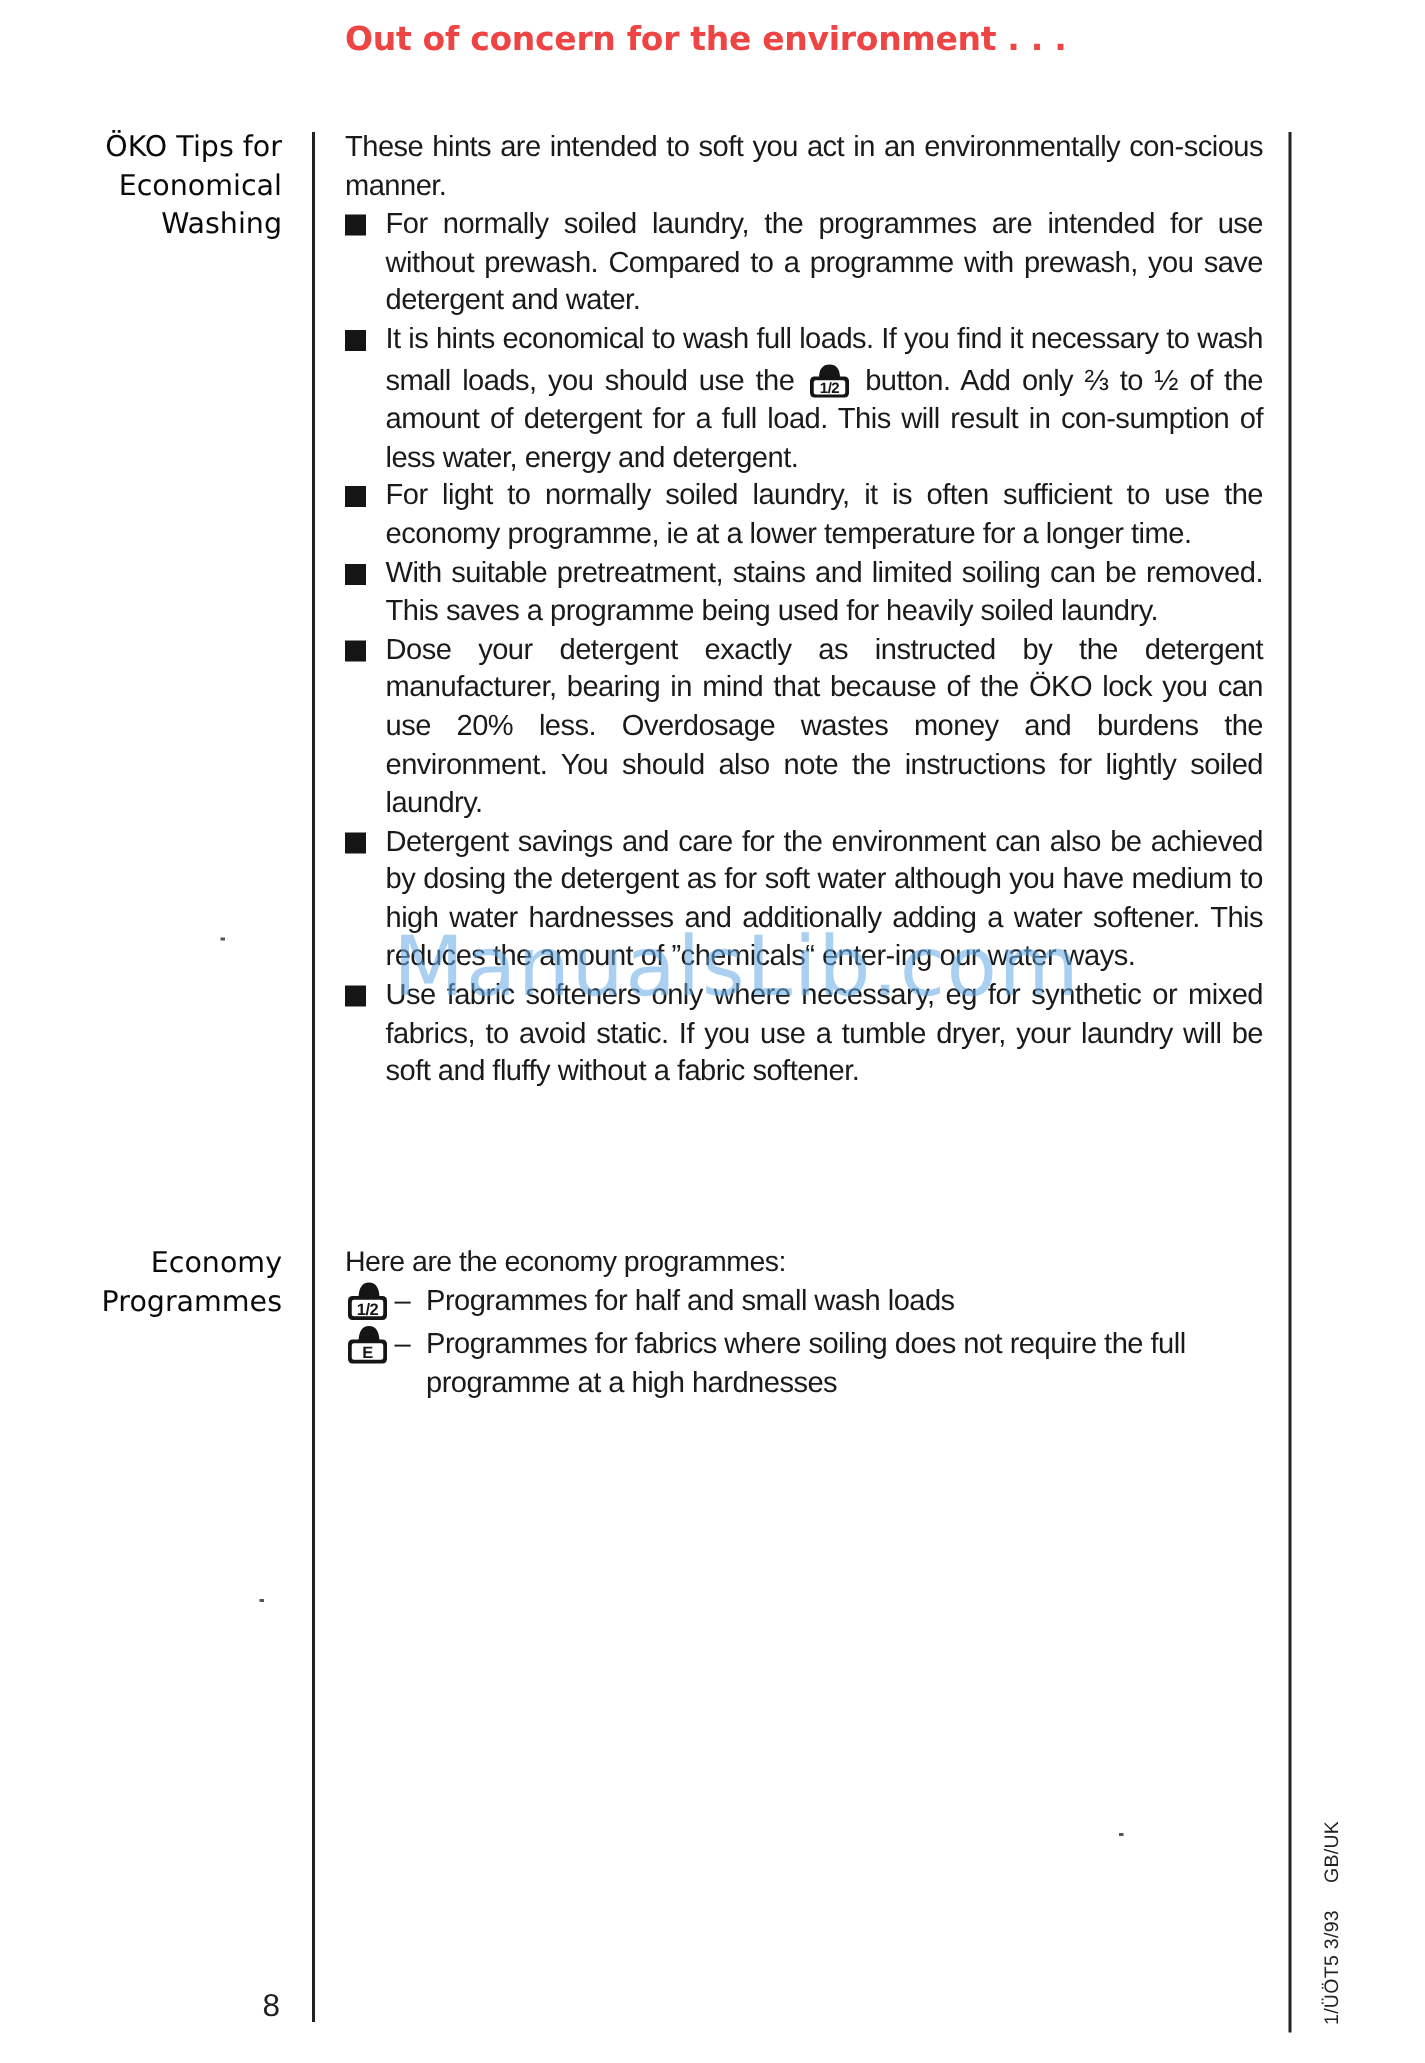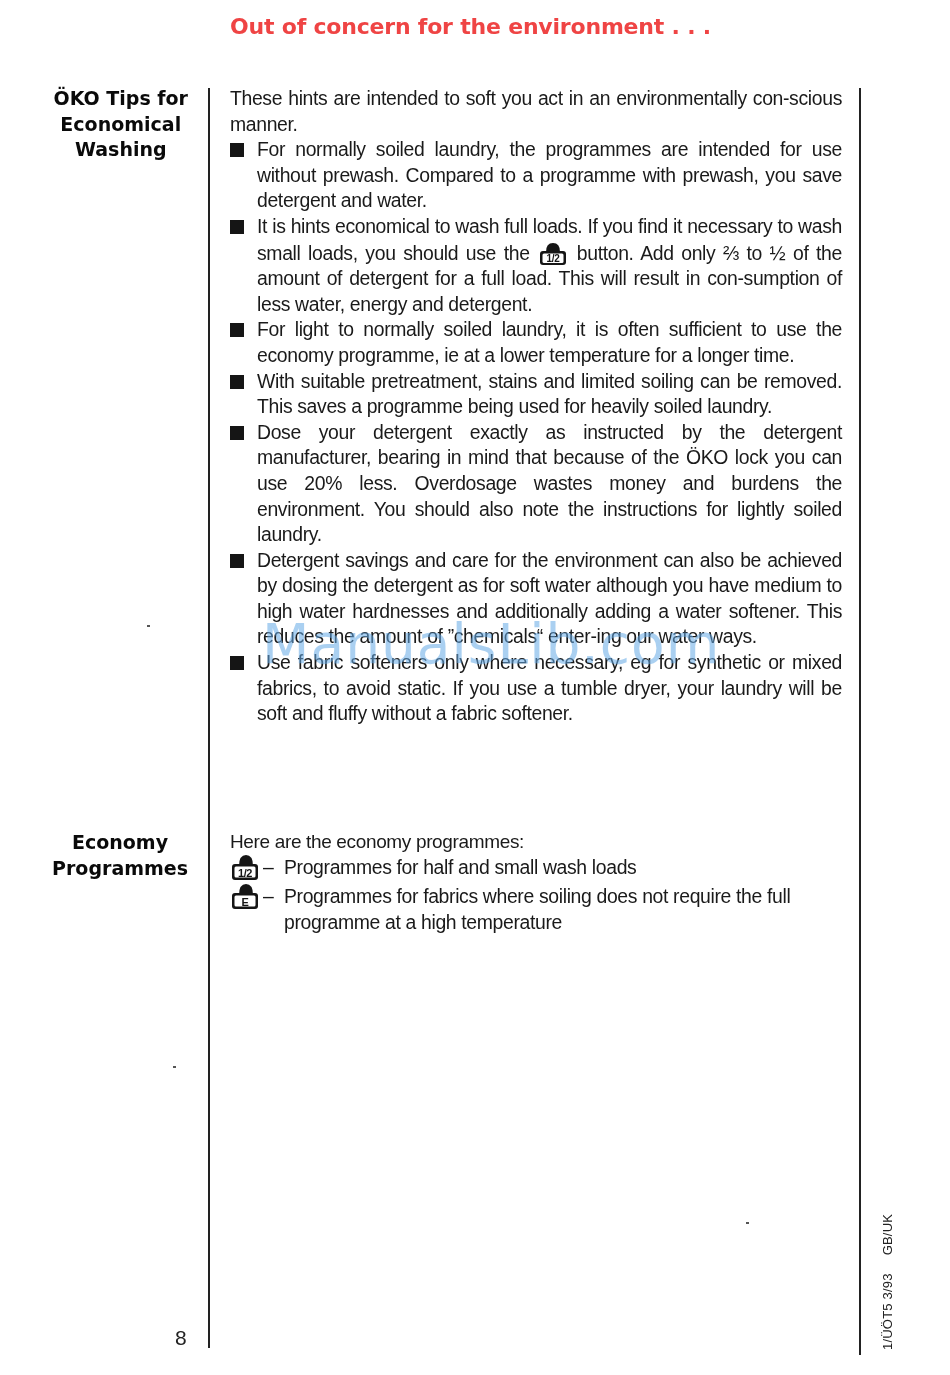--- a/index.html
+++ b/index.html
@@ -3,22 +3,22 @@
 <meta charset="utf-8">
 <style>
   html, body { margin: 0; padding: 0; background: #ffffff; }
   body { width: 950px; height: 1375px; position: relative; overflow: hidden; color: #111; }
   .title {
     position: absolute; left: 230px; top: 14px;
     font-family: "DejaVu Sans", sans-serif; font-weight: bold;
     font-size: 22px; letter-spacing: -0.2px; color: #ef4444; white-space: nowrap;
   }
   .side-heading {
-    position: absolute; right: 762px; text-align: center;
-    font-family: "DejaVu Sans", sans-serif; font-weight: bold;
+    position: absolute; right: 762px; text-align: right;
+    font-family: "DejaVu Sans", sans-serif; font-weight: normal;
     font-size: 19px; line-height: 25.5px; color: #0a0a0a;
   }
   .side-heading span { display: block; white-space: nowrap; }
   .rule { position: absolute; width: 2px; background: #222; }
   .body-col {
     position: absolute; left: 230px; width: 612px;
     font-family: "Liberation Sans", sans-serif; font-size: 19.4px;
     line-height: 25.6px; color: #1a1a1a; letter-spacing: -0.35px;
   }
   .intro { text-align: justify; }
@@ -129,21 +129,21 @@
   </div>
 
   <div class="prog-item" style="margin-top:4px;">
     <svg class="icon-wrap" viewBox="0 0 32 30">
       <path d="M9 14 Q9 3 16 3 Q23 3 23 14 Z" fill="#151515"></path>
       <rect x="2" y="12" width="26" height="16" rx="3" fill="#151515"></rect>
       <rect x="4.5" y="14.5" width="21" height="11" rx="1.5" fill="#fff"></rect>
       <text x="15" y="24.5" text-anchor="middle" font-family="Liberation Sans, sans-serif" font-weight="bold" font-size="11" fill="#151515">E</text>
     </svg>
     <span class="dash">–</span>
-    <span>Programmes for fabrics where soiling does not require the full programme at a high temperature</span>
+    <span>Programmes for fabrics where soiling does not require the full programme at a high hardnesses</span>
   </div>
 </div>
 
 <div class="watermark">ManualsLib.com</div>
 
 <div class="speck" style="left:147px; top:625px;"></div>
 <div class="speck" style="left:173px; top:1066px;"></div>
 <div class="speck" style="left:746px; top:1222px;"></div>
 
 <div class="page-num">8</div>

